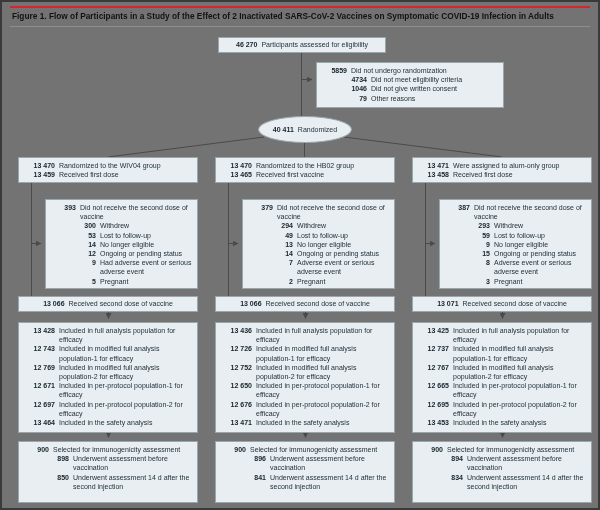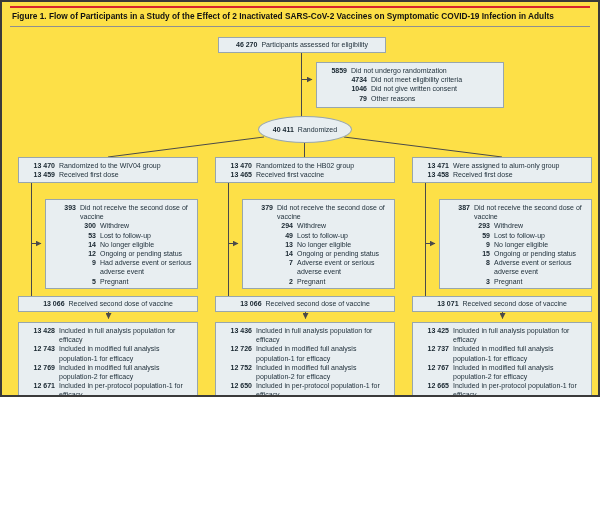--- a/index.html
+++ b/index.html
@@ -1,18 +1,18 @@
 <!DOCTYPE html>
 <html><head>
 <meta charset="utf-8">
 <style>
   html,body{margin:0;padding:0;background:#fff;}
   .canvas{
-    position:relative;width:600px;height:397px;box-sizing:border-box;
-    background:#fde047;border:2px solid #3a3a3a;overflow:hidden;
+    position:relative;width:600px;height:510px;box-sizing:border-box;
+    background:#737373;border:2px solid #3a3a3a;overflow:hidden;
     font-family:"Liberation Sans",sans-serif;color:#1c2b36;
   }
   .red-rule{position:absolute;left:8px;right:8px;top:4px;height:2px;background:#d6252e;}
   .fig-title{position:absolute;left:10px;top:9px;right:8px;font-size:8.3px;font-weight:bold;color:#121212;white-space:nowrap;}
   .title-sep{position:absolute;left:8px;right:8px;top:24px;height:1px;background:#8f8f8f;}
   svg.connectors{position:absolute;left:0;top:0;width:600px;height:510px;pointer-events:none;}
 
   .box{
     position:absolute;background:#e8eef1;border:1px solid #98a6ad;
     box-sizing:border-box;padding:3px 4px 2px 4px;font-size:7px;line-height:9.2px;

